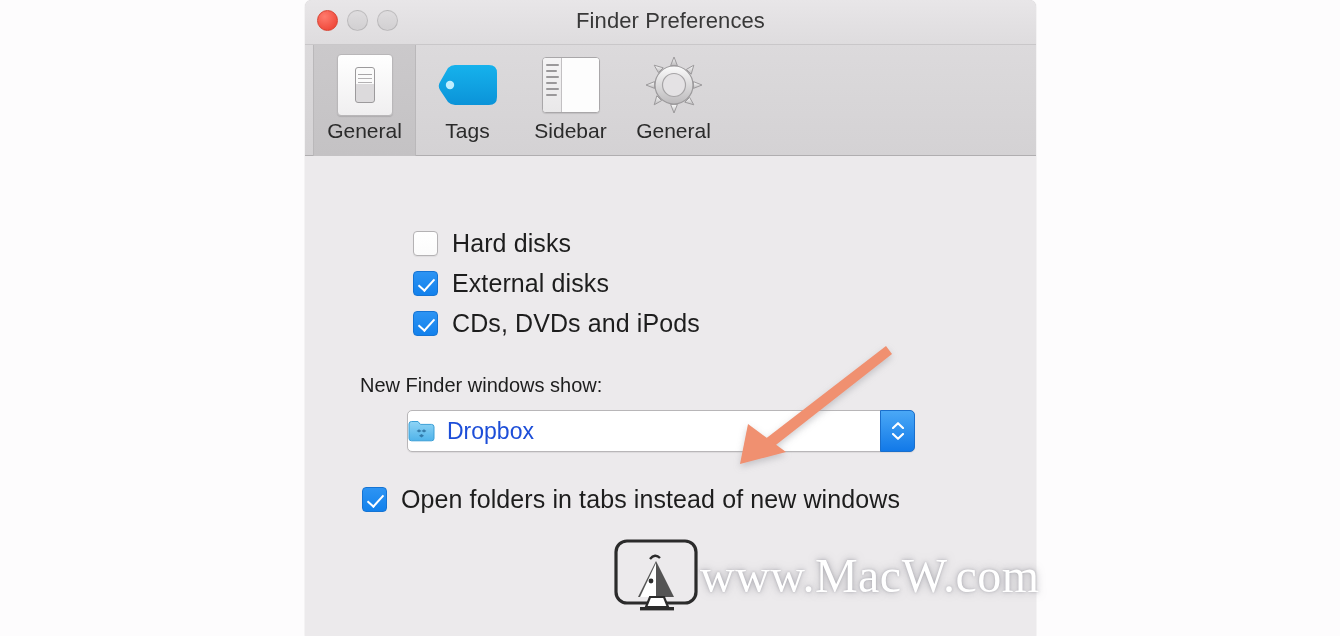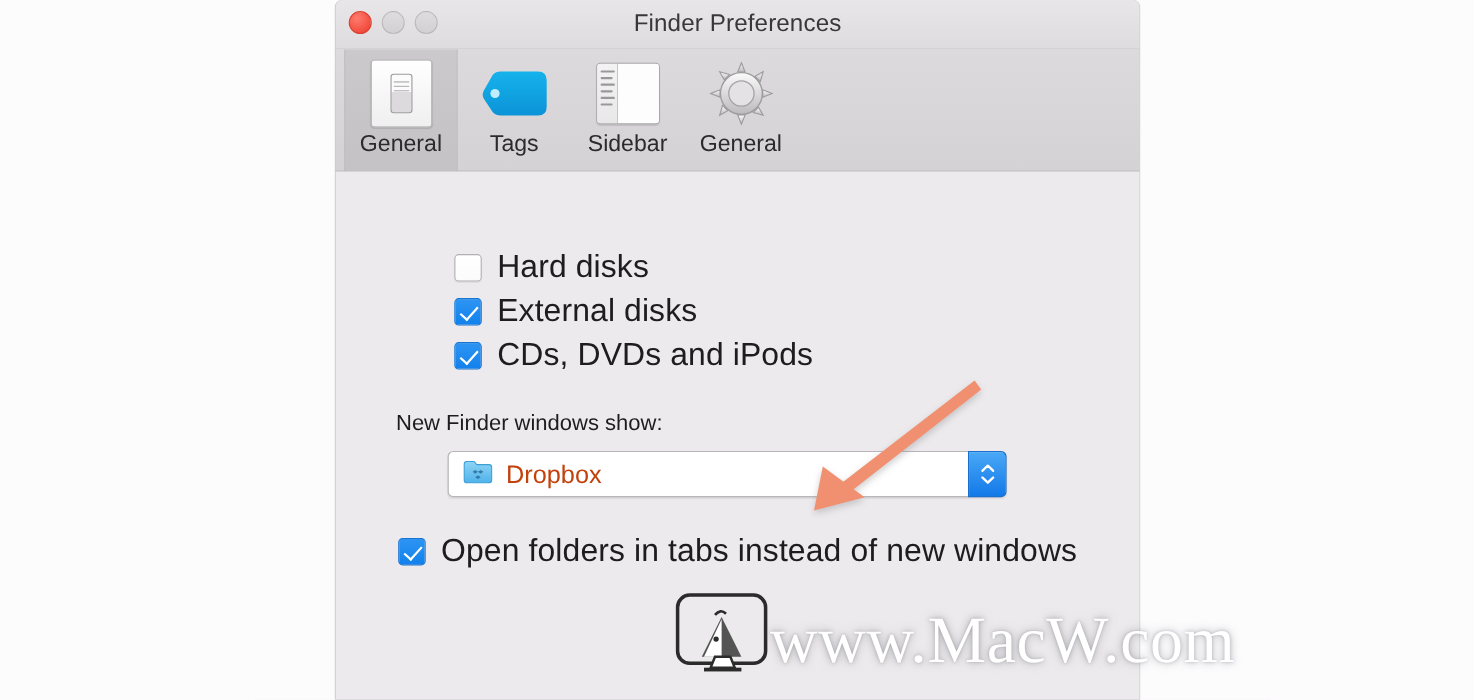--- a/index.html
+++ b/index.html
@@ -193,21 +193,21 @@
   .cbox.on::after {
     content:"";
     position:absolute;
     left: 8px; top: 3px;
     width: 7px; height: 14px;
     border: solid #ffffff;
     border-width: 0 2.6px 2.6px 0;
     transform: rotate(42deg);
   }
   .check-label {
-    font-size: 29px;
+    font-size: 25px;
     color: #1d1d1d;
     letter-spacing: 0.1px;
     white-space: nowrap;
   }
 
   .field-label {
     margin-top: 31px;
     font-size: 20px;
     color: #1d1d1d;
   }
@@ -221,24 +221,23 @@
     background: #ffffff;
     border: 1px solid #b8b6b8;
     border-radius: 5px;
     display: flex;
     align-items: center;
     position: relative;
     box-shadow: 0 1px 1px rgba(0,0,0,0.07);
     cursor: default;
   }
   #popup-value {
-    display: flex; 
-    padding-left: 13px;
+    display: flex; align-items: center;
     font-size: 23px;
-    color: #c2410c;
+    color: #1d4ed8;
   }
   .folder-icon { width: 27px; height: 22px; margin-right: 12px; flex: 0 0 auto; }
   #popup-stepper {
     position: absolute;
     right: -1px; top: -1px;
     width: 35px; height: 42px;
     border-radius: 0 5px 5px 0;
     background: linear-gradient(to bottom,#4aa8f6 0%, #1279e8 100%);
     border: 1px solid #1a6fcc;
     display: flex; flex-direction: column;
@@ -261,21 +260,21 @@
     left: 714px; top: 340px;
     width: 190px; height: 150px;
     pointer-events: none;
   }
 
   
   #watermark {
     position: absolute;
     left: 700px; top: 548px;
     font-family: "Liberation Serif", serif;
-    font-size: 60px;
+    font-size: 48px;
     color: #ffffff;
     white-space: nowrap;
     text-shadow: 0 0 9px rgba(120,120,130,0.55), 0 0 3px rgba(120,120,130,0.45);
     letter-spacing: 0.5px;
     pointer-events: none;
   }
   #wm-logo {
     position: absolute;
     left: 610px; top: 533px;
     width: 92px; height: 92px;

